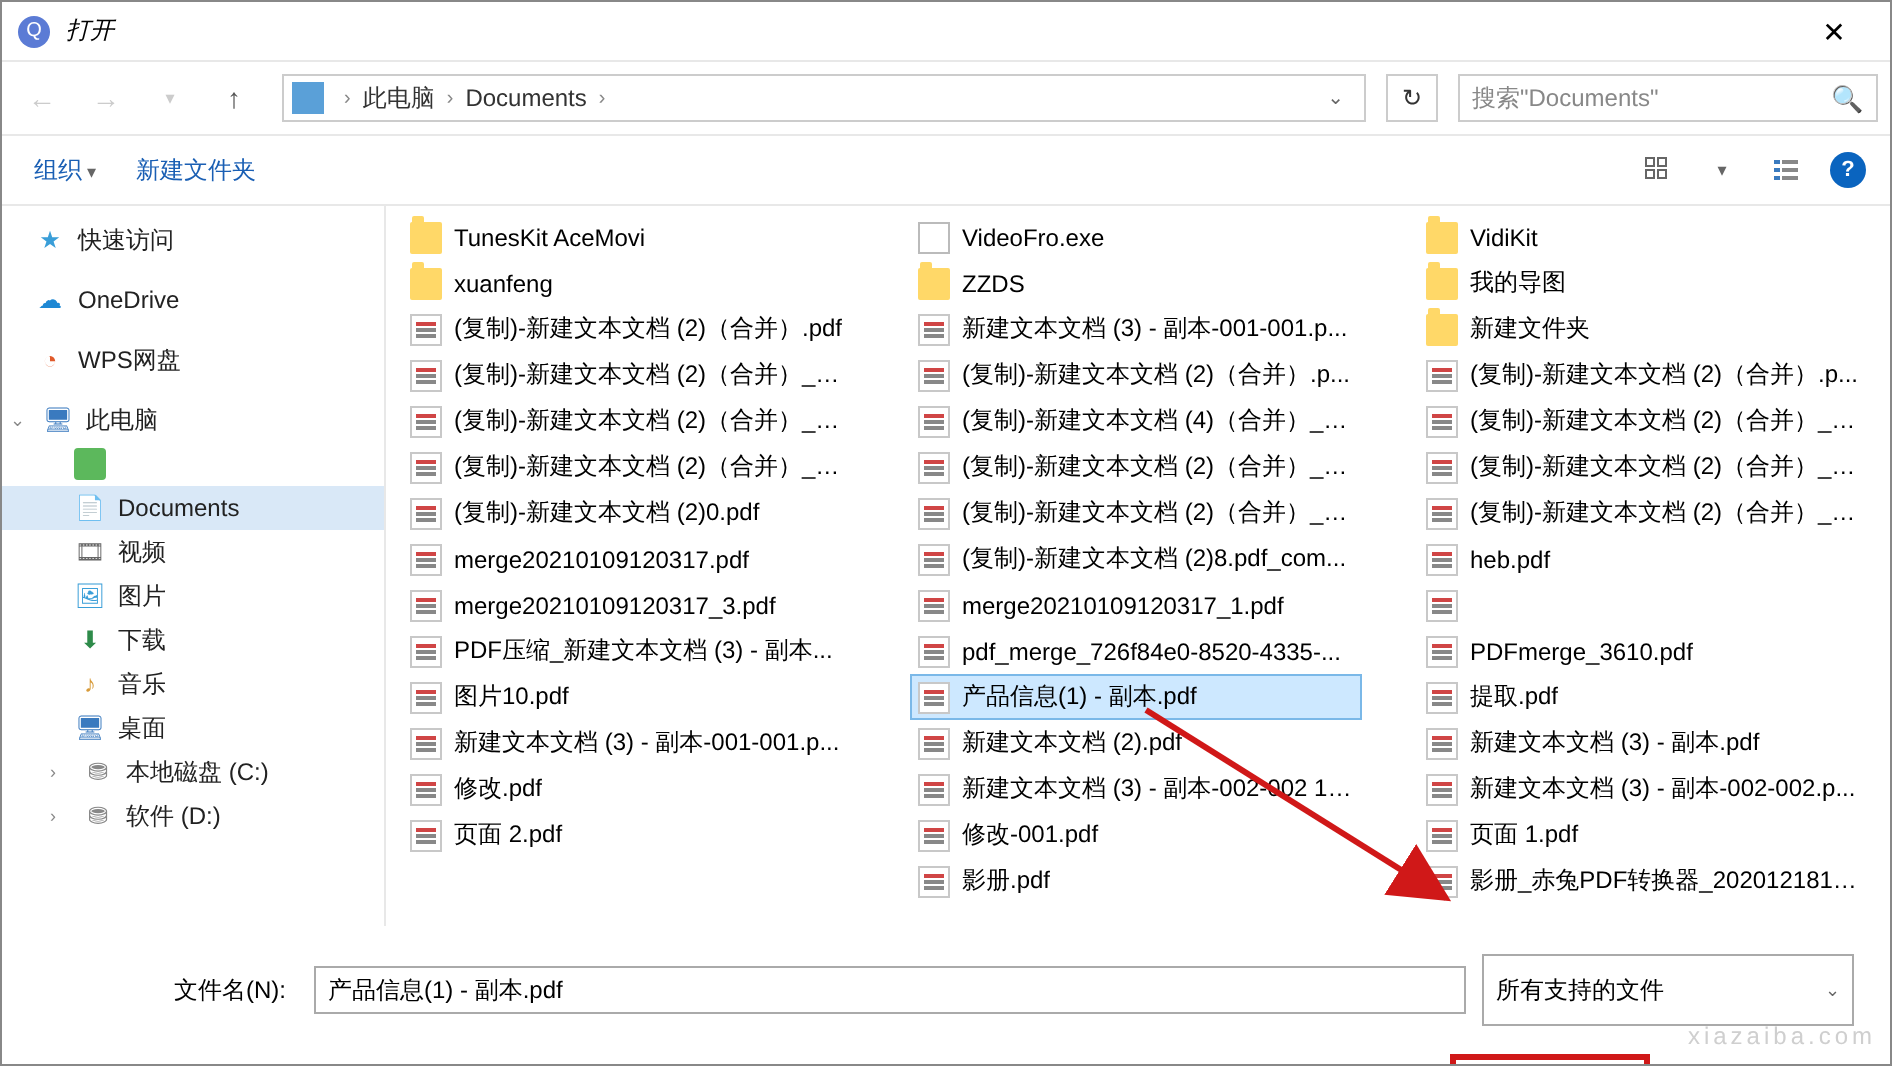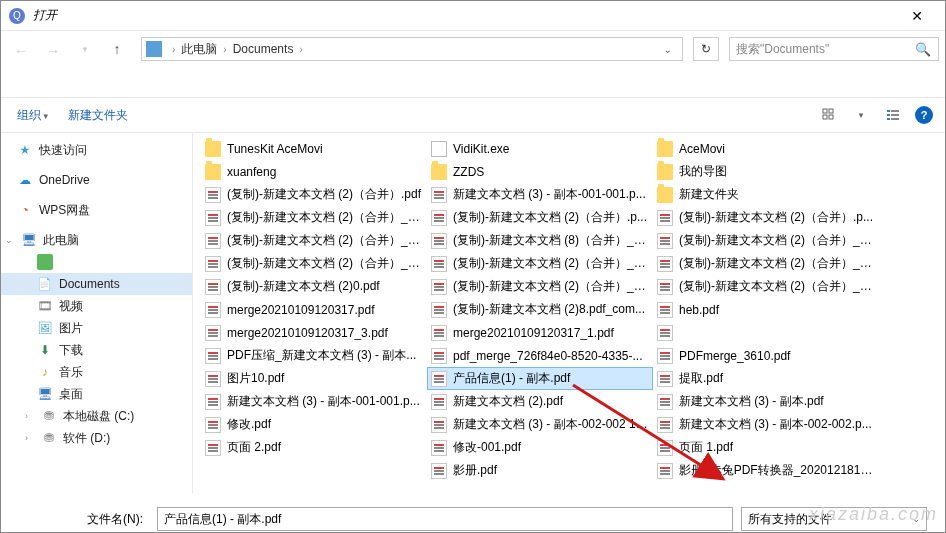--- a/index.html
+++ b/index.html
@@ -15,56 +15,56 @@
 .crumbbar{flex:1;height:24px;border:1px solid #ccc;display:flex;align-items:center;padding:0 4px;margin:0 6px;}
 .crumb-ic{width:16px;height:16px;background:#5aa0d8;margin-right:6px;}
 .crumb{color:#333;padding:0 2px;}
 .crumb-sep{color:#888;padding:0 4px;font-size:10px;}
 .crumb-end{flex:1;}
 .crumb-drop{color:#666;font-size:10px;padding:0 6px;}
 .refresh{width:26px;height:24px;border:1px solid #ccc;display:flex;align-items:center;justify-content:center;font-size:12px;color:#333;}
 .searchbox{width:210px;height:24px;border:1px solid #ccc;display:flex;align-items:center;padding:0 6px;margin-left:6px;color:#888;}
 .searchbox .ph{flex:1;}
 .searchbox .mag{font-size:13px;color:#666;}
-.toolbar{height:36px;border-top:1px solid #e8e8e8;border-bottom:1px solid #e8e8e8;display:flex;align-items:center;padding:0 12px;gap:12px;margin-top:30px;}
+.toolbar{height:36px;border-top:1px solid #e8e8e8;border-bottom:1px solid #e8e8e8;display:flex;align-items:center;padding:0 12px;gap:12px;}
 .tool{color:#1a5fb4;padding:2px 4px;}
 .tool.drop::after{content:" ▾";font-size:9px;color:#666;}
 .tool-spacer{flex:1;}
 .viewopt{width:20px;height:20px;display:flex;align-items:center;justify-content:center;color:#666;border:1px solid transparent;}
 .viewopt svg{width:14px;height:14px;}
 .help{width:18px;height:18px;border-radius:50%;background:#0a64bf;color:#fff;display:flex;align-items:center;justify-content:center;font-size:11px;font-weight:bold;}
 .body{display:flex;height:360px;}
 .tree{width:192px;border-right:1px solid #e8e8e8;padding:6px 0;overflow:hidden;}
 .tnode{display:flex;align-items:center;height:22px;padding-left:16px;gap:6px;color:#222;white-space:nowrap;}
 .tnode.indent{padding-left:36px;}
 .tnode.sel{background:#d9e8f7;}
 .tnode .ic{width:16px;height:16px;display:flex;align-items:center;justify-content:center;font-size:12px;}
 .tnode .exp{width:10px;font-size:9px;color:#888;margin-left:-12px;}
-.files{flex:1;display:flex;flex-wrap:wrap;align-content:flex-start;padding:4px 0 4px 8px;overflow:hidden;position:relative;}
+.files{flex:1;display:flex;flex-wrap:wrap;align-content:flex-start;padding:4px 0 4px 8px;overflow:hidden;position:relative;gap:28px;}
 .col{width:226px;}
 .fitem{display:flex;align-items:center;height:23px;padding:0 4px;gap:6px;white-space:nowrap;overflow:hidden;}
 .fitem.sel{background:#cde8ff;border:1px solid #7ab8e8;padding:0 3px;height:23px;}
 .fic{width:16px;height:16px;flex-shrink:0;}
 .fic.folder{background:#ffd868;border-radius:1px;position:relative;}
 .fic.folder::before{content:"";position:absolute;top:-3px;left:1px;width:6px;height:3px;background:#ffd868;border-radius:1px 1px 0 0;}
 .fic.pdf{background:#fff;border:1px solid #c8c8c8;position:relative;}
 .fic.pdf::after{content:"";position:absolute;left:2px;right:2px;top:3px;height:2px;background:#d04545;box-shadow:0 3px 0 #888,0 6px 0 #888;}
 .fic.exe{background:#fff;border:1px solid #bbb;}
 .fname{overflow:hidden;text-overflow:ellipsis;flex:1;}
 .arrow-overlay{position:absolute;pointer-events:none;top:0;left:0;width:100%;height:100%;}
 .footer{padding:14px 18px 8px 18px;}
 .fn-row{display:flex;align-items:center;gap:8px;}
 .fn-label{width:130px;text-align:right;padding-right:6px;}
 .fn-input{flex:1;height:24px;border:1px solid #aaa;padding:0 6px;background:#fff;}
-.fn-filter{width:186px;height:24px;border:1px solid #aaa;padding:0 6px;display:flex;align-items:center;justify-content:space-between;}
+.fn-filter{width:186px;height:36px;border:1px solid #aaa;padding:0 6px;display:flex;align-items:center;justify-content:space-between;}
 .btn-row{display:flex;justify-content:flex-end;gap:10px;margin-top:14px;padding-right:4px;align-items:center;}
 .btn{width:88px;height:26px;border:1px solid #aaa;background:#e9e9e9;display:flex;align-items:center;justify-content:center;}
 .btn.primary{border:1px solid #2a6fbf;background:#e5f1fb;}
 .btn-highlight{border:3px solid #d01818;padding:3px;}
-.watermark{position:absolute;right:8px;bottom:8px;font-size:18px;color:#cfcfcf;font-style:italic;letter-spacing:2px;pointer-events:none;}
+.watermark{position:absolute;right:8px;bottom:8px;font-size:12px;color:#cfcfcf;letter-spacing:2px;pointer-events:none;}
 </style>
 </head>
 <body>
 
 <div class="titlebar">
   <div class="app-icon">Q</div>
   <div class="title">打开</div>
   <div class="close">✕</div>
 </div>
 
@@ -232,37 +232,37 @@
           <div class="fname">修改.pdf</div>
         </div>
         <div class="fitem">
           <div class="fic pdf"></div>
           <div class="fname">页面 2.pdf</div>
         </div>
       </div>
     <div class="col" id="col2">
         <div class="fitem">
           <div class="fic exe"></div>
-          <div class="fname">VidiKit.exe</div>
+          <div class="fname">VideoFro.exe</div>
         </div>
         <div class="fitem">
           <div class="fic folder"></div>
           <div class="fname">ZZDS</div>
         </div>
         <div class="fitem">
           <div class="fic pdf"></div>
           <div class="fname">新建文本文档 (3) - 副本-001-001.p...</div>
         </div>
         <div class="fitem">
           <div class="fic pdf"></div>
           <div class="fname">(复制)-新建文本文档 (2)（合并）.p...</div>
         </div>
         <div class="fitem">
           <div class="fic pdf"></div>
-          <div class="fname">(复制)-新建文本文档 (8)（合并）_c...</div>
+          <div class="fname">(复制)-新建文本文档 (4)（合并）_c...</div>
         </div>
         <div class="fitem">
           <div class="fic pdf"></div>
           <div class="fname">(复制)-新建文本文档 (2)（合并）_加...</div>
         </div>
         <div class="fitem">
           <div class="fic pdf"></div>
           <div class="fname">(复制)-新建文本文档 (2)（合并）_加...</div>
         </div>
         <div class="fitem">
@@ -294,21 +294,21 @@
           <div class="fname">修改-001.pdf</div>
         </div>
         <div class="fitem">
           <div class="fic pdf"></div>
           <div class="fname">影册.pdf</div>
         </div>
       </div>
     <div class="col" id="col3">
         <div class="fitem">
           <div class="fic folder"></div>
-          <div class="fname">AceMovi</div>
+          <div class="fname">VidiKit</div>
         </div>
         <div class="fitem">
           <div class="fic folder"></div>
           <div class="fname">我的导图</div>
         </div>
         <div class="fitem">
           <div class="fic folder"></div>
           <div class="fname">新建文件夹</div>
         </div>
         <div class="fitem">

